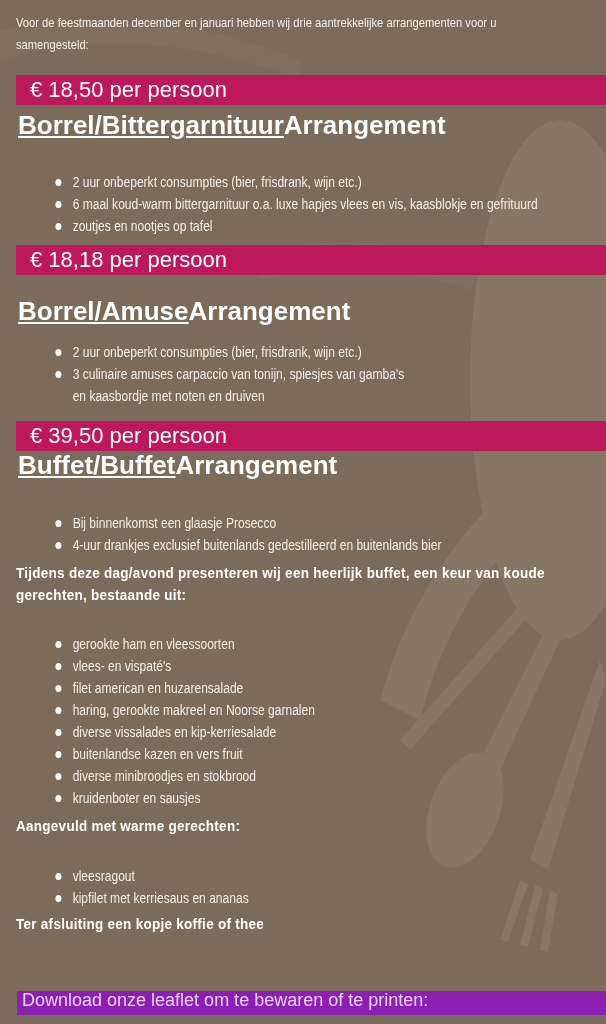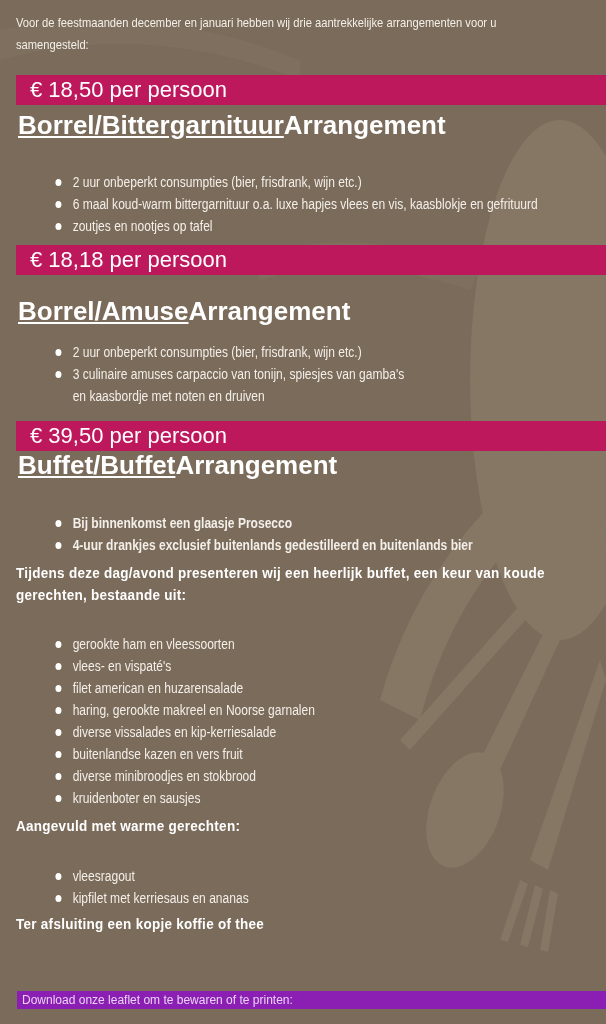--- a/index.html
+++ b/index.html
@@ -37,23 +37,23 @@
   ul.items li::before {
     content: ""; position: absolute; left: 4px; top: 8px;
     width: 7px; height: 7px; border-radius: 50%; background: #fff;
   }
   .bold-para {
     position: absolute; left: 16px; font-weight: bold; font-size: 15px; line-height: 22px;
     color: #fff; letter-spacing: 0.3px; white-space: nowrap;
     transform: scaleX(0.9); transform-origin: left top;
   }
   .download-bar {
-    position: absolute; left: 17px; right: 0; top: 991px; height: 18px;
+    position: absolute; left: 17px; right: 0; top: 991px; height: 24px;
     background: #8b1fb3; color: #e9d3f5;
-    font-family: "Liberation Sans", sans-serif; font-size: 12px; line-height: 18px;
+    font-family: "Liberation Sans", sans-serif; font-size: 18px; line-height: 18px;
     padding-left: 5px; box-sizing: border-box;
   }
 </style>
 </head>
 <body>
 
 <svg class="bg-deco" width="606" height="1024" viewBox="0 0 606 1024">
   <g fill="#8a7a68" opacity="0.75">
     <ellipse cx="560" cy="380" rx="90" ry="260"></ellipse>
     <path d="M380 700 Q430 520 600 420 L606 460 Q460 560 420 720 Z"></path>
@@ -90,21 +90,21 @@
   <ul class="items" style="top:329px;">
     <li>2 uur onbeperkt consumpties (bier, frisdrank, wijn etc.)</li>
     <li>3 culinaire amuses carpaccio van tonijn, spiesjes van gamba's</li>
     <li class="nobullet" style="">en kaasbordje met noten en druiven</li>
   </ul>
 
   <div class="price-bar" style="top:415px;margin-top:6px;">€ 39,50 per persoon</div>
   <div class="arr-title" style="top:449px;">
     <b>Buffet/Buffet</b><span class="light">Arrangement</span>
   </div>
-  <ul class="items" style="top:500px;font-weight:bold;">
+  <ul class="items" style="top:500px;">
     <li>Bij binnenkomst een glaasje Prosecco</li>
     <li>4-uur drankjes exclusief buitenlands gedestilleerd en buitenlands bier</li>
   </ul>
 
   <div class="bold-para" style="top:562px;">
     <div>Tijdens deze dag/avond presenteren wij een heerlijk buffet, een keur van koude</div>
     <div>gerechten, bestaande uit:</div>
   </div>
 
   <ul class="items" style="top:621px;">

